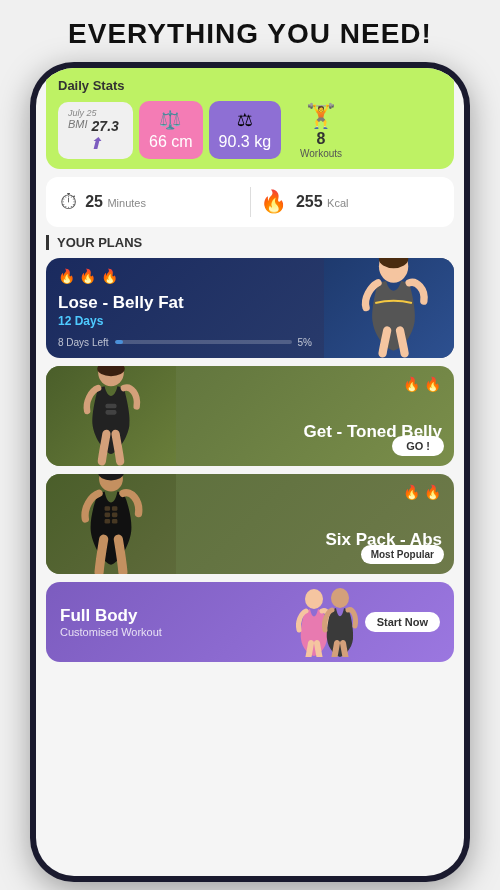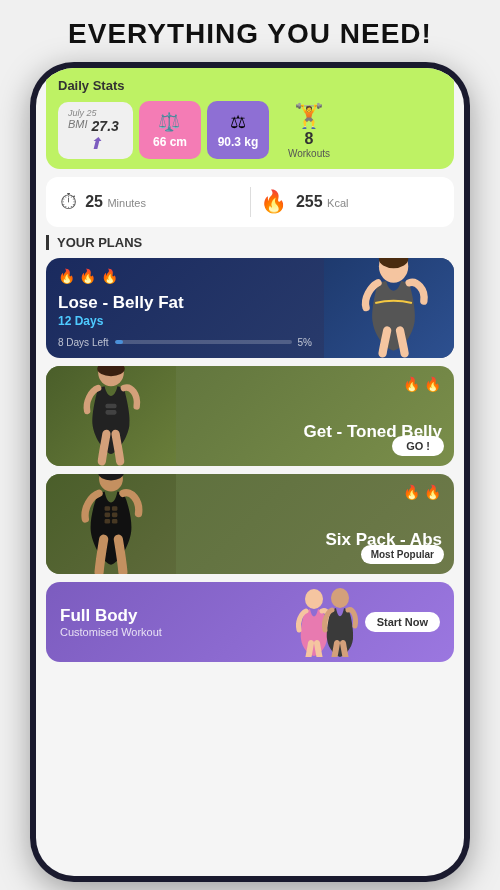--- a/index.html
+++ b/index.html
@@ -214,22 +214,22 @@
     .stat-card-purple {
       background: #8e6fd4;
     }
 
     .stat-icon {
       font-size: 18px;
       margin-bottom: 2px;
     }
 
     .stat-value {
-      font-size: 12px;
-      font-weight: 700;
+      font-size: 16px;
+      font-weight: 400;
       color: white;
     }
 
     .workouts-block {
       display: flex;
       flex-direction: column;
       align-items: center;
       justify-content: center;
       min-width: 68px;
     }

